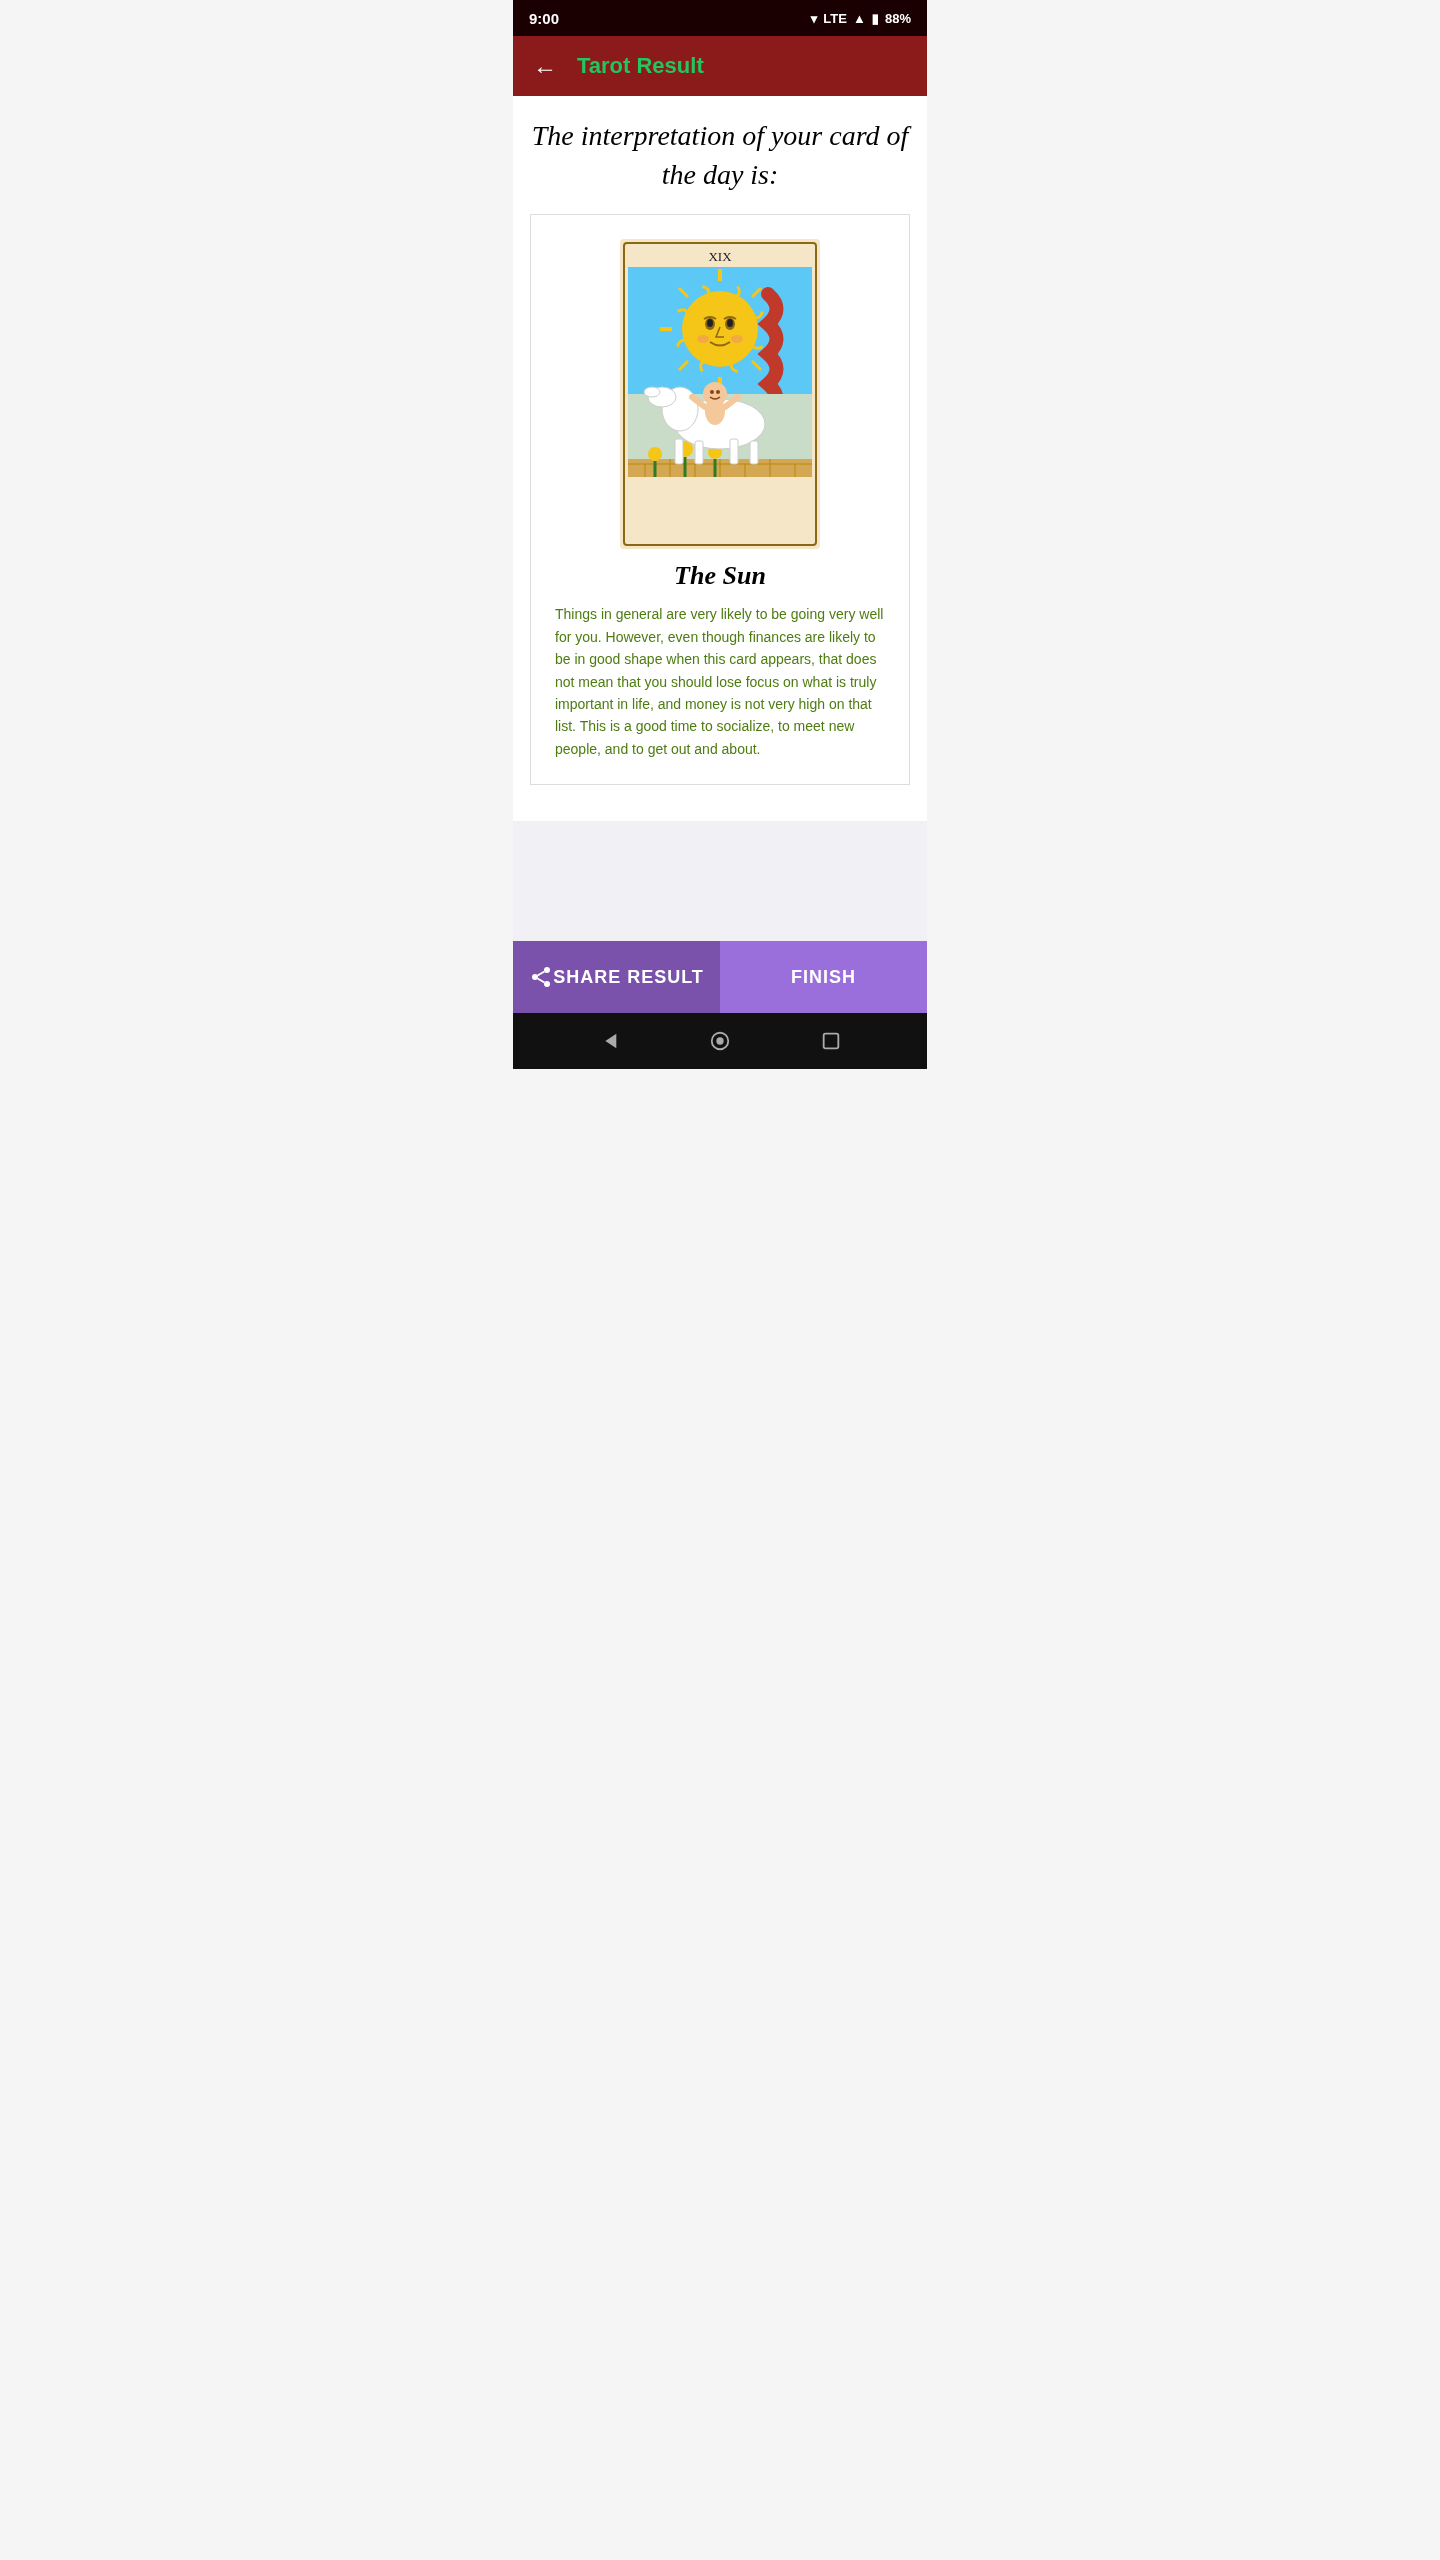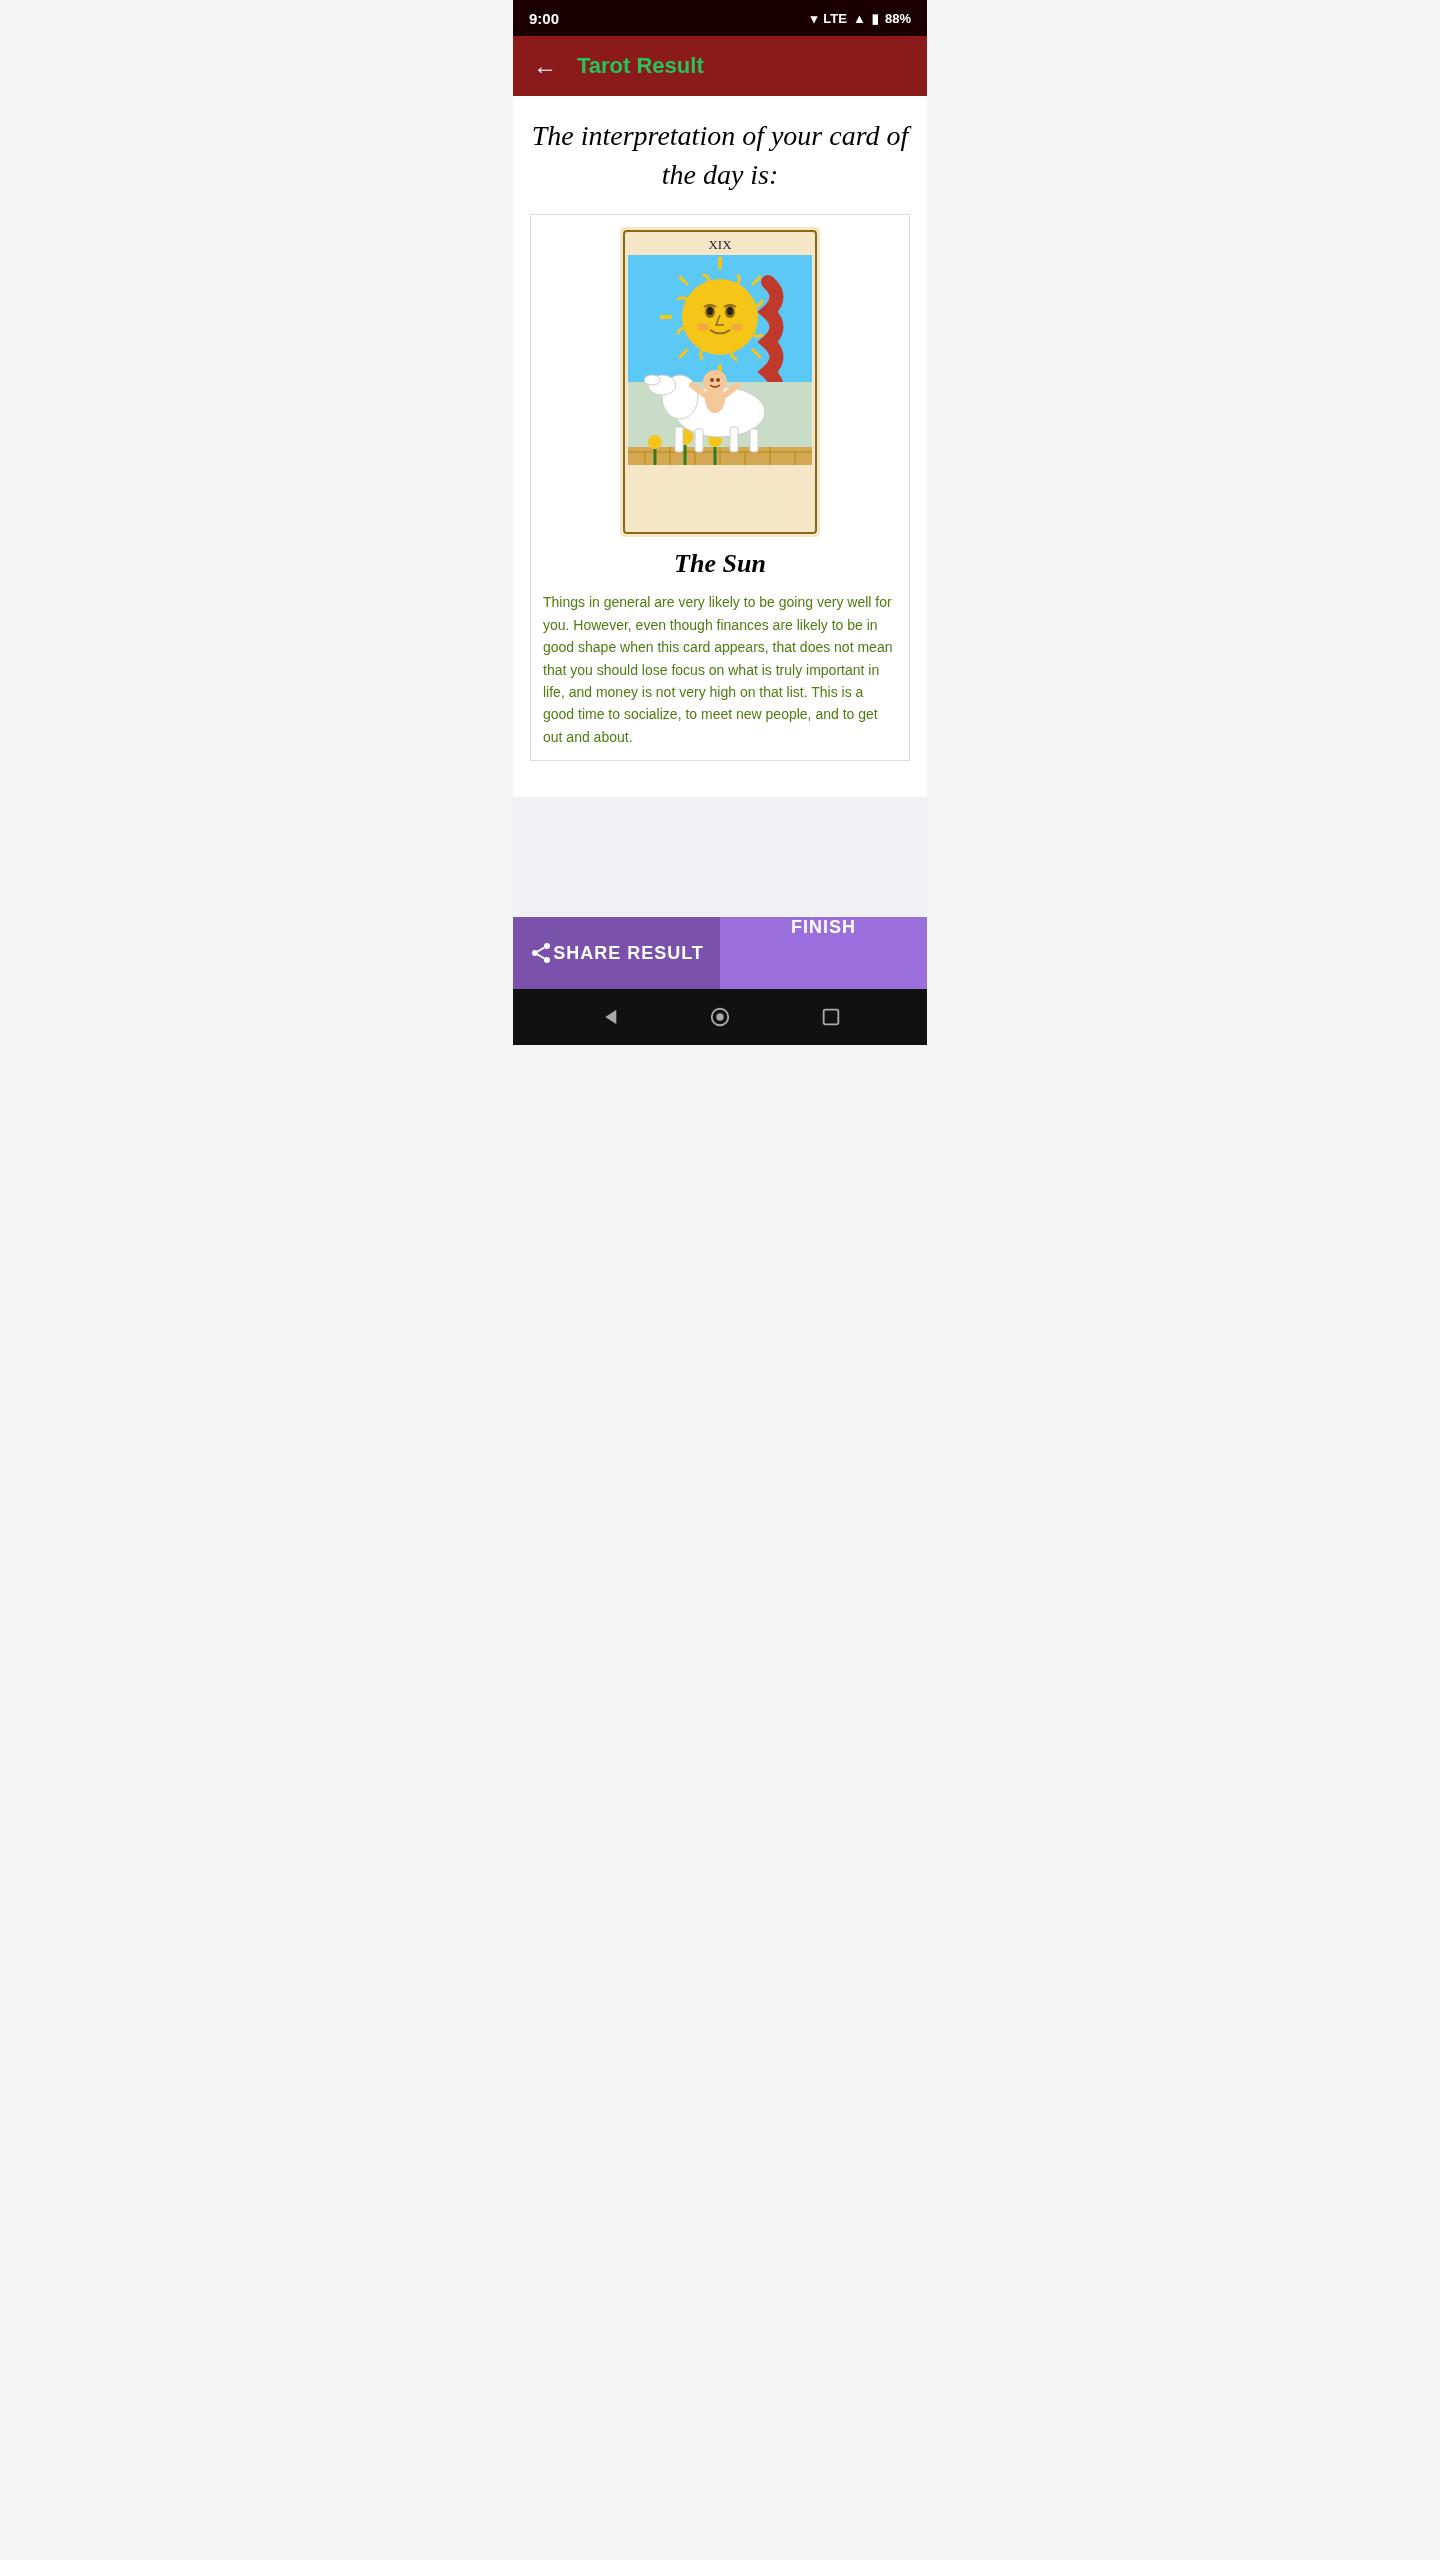--- a/index.html
+++ b/index.html
@@ -92,21 +92,21 @@
       font-style: italic;
       text-align: center;
       color: #000;
       margin-bottom: 20px;
       line-height: 1.4;
     }
 
     .card-container {
       background: white;
       border: 1px solid #ddd;
-      padding: 12px;
+      padding: 24px;
       display: flex;
       flex-direction: column;
       align-items: center;
       width: 100%;
       max-width: 380px;
       margin-bottom: 16px;
     }
 
     .tarot-card-image {
       width: 200px;
@@ -171,20 +171,21 @@
     .finish-button {
       flex: 1;
       background: #9b6fdb;
       color: white;
       border: none;
       font-size: 18px;
       font-weight: bold;
       letter-spacing: 1px;
       cursor: pointer;
       display: flex;
+      align-items: center;
       justify-content: center;
     }
 
     
     .nav-bar {
       background: #111;
       height: 56px;
       display: flex;
       align-items: center;
       justify-content: space-around;

